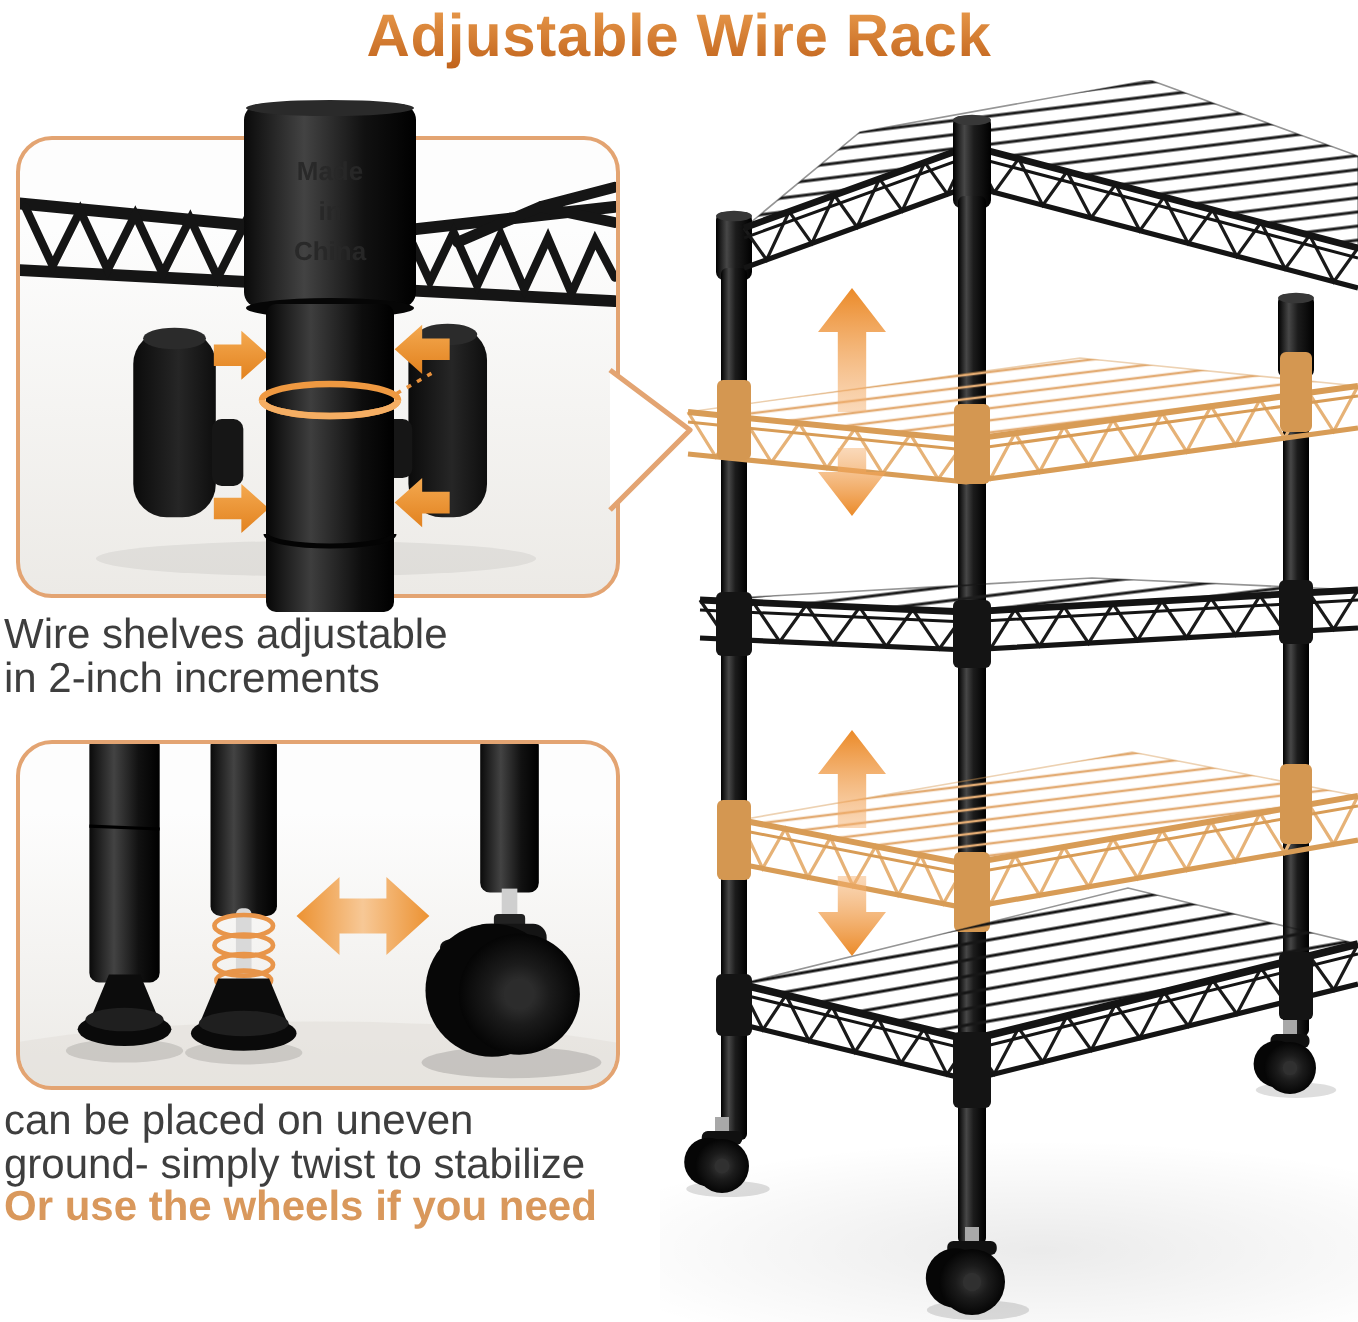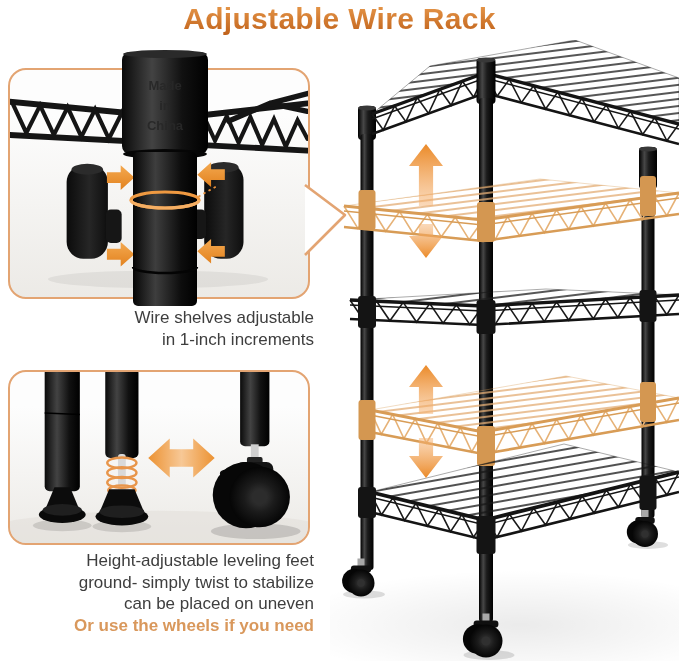--- a/index.html
+++ b/index.html
@@ -23,22 +23,22 @@
   @supports not (background-clip:text){ .title{color:#CD6E22;background:none;} }
   .rack{position:absolute;left:330px;top:40px;width:349px;height:621px;z-index:1;}
   .callout{position:absolute;left:8px;width:302px;box-sizing:border-box;
            border:2.5px solid var(--callout-border);border-radius:18px;
            background:linear-gradient(180deg,#FDFDFD 20%,#ECEAE6);overflow:hidden;z-index:2;}
   .callout-top{top:68px;height:231px;}
   .callout-bottom{top:370px;height:175px;}
   .callout > svg{position:absolute;inset:0;width:100%;height:100%;}
   .pole-overlay{position:absolute;left:120px;top:50px;width:90px;height:256px;z-index:5;}
   .tail{position:absolute;left:303px;top:182px;width:48px;height:76px;z-index:6;}
-  .caption{position:absolute;left:2px;width:312px;text-align:right;z-index:3;
-           color:var(--caption-text);font-size:17px;line-height:21.5px;}
+  .caption{position:absolute;left:2px;width:312px;text-align:left;z-index:3;
+           color:var(--caption-text);font-size:21px;line-height:21.5px;}
   .caption-1{top:307px;}
   .caption-2{top:550px;}
   .caption .hl{color:var(--caption-highlight);font-weight:bold;}
   .emboss{fill:#282828;font-family:"Liberation Sans",sans-serif;font-size:13px;font-weight:bold;
           text-anchor:middle;opacity:.95;}
 </style>
 </head>
 <body>
 
 <div class="stage">
@@ -259,21 +259,21 @@
     <text class="emboss" x="45" y="80">China</text>
   </svg>
 
   <svg class="tail" viewBox="0 0 48 76">
     <polygon points="2,3 42,33 2,73" fill="#ffffff"></polygon>
     <path d="M2,3 L42,33 L2,73" fill="none" stroke="#E3A472" stroke-width="2.6" stroke-linejoin="round"></path>
   </svg>
 
   <div class="caption caption-1">
     <div>Wire shelves adjustable</div>
-    <div>in 1-inch increments</div>
+    <div>in 2-inch increments</div>
   </div>
 
   <div class="callout callout-bottom">
     <svg viewBox="0 0 302 175">
       <defs>
         <linearGradient id="i2a" x1="0" y1="0" x2="1" y2="0">
           <stop offset="0" stop-color="#EC9232"></stop>
             <stop offset=".5" stop-color="#F7C896"></stop>
           <stop offset="1" stop-color="#EC9232"></stop>
         </linearGradient>
@@ -310,19 +310,18 @@
         <rect x="230" y="92" width="38" height="16" rx="7" fill="#141414"></rect>
         <rect x="214" y="98" width="22" height="15" rx="4" fill="#0f0f0f" transform="rotate(-18 225 105)"></rect>
         <circle cx="240" cy="126" r="34" fill="#070707"></circle>
         <circle cx="254" cy="128" r="31" fill="url(#gW)"></circle>
         <circle cx="254" cy="128" r="8" fill="#2c2c2c"></circle>
       </g>
     </svg>
   </div>
 
   <div class="caption caption-2">
-    <div>Height-adjustable leveling feet</div>
+    <div>can be placed on uneven</div>
     <div>ground- simply twist to stabilize</div>
-    <div>can be placed on uneven</div>
     <div class="hl">Or use the wheels if you need</div>
   </div>
 
 </div>
 
 </body></html>

